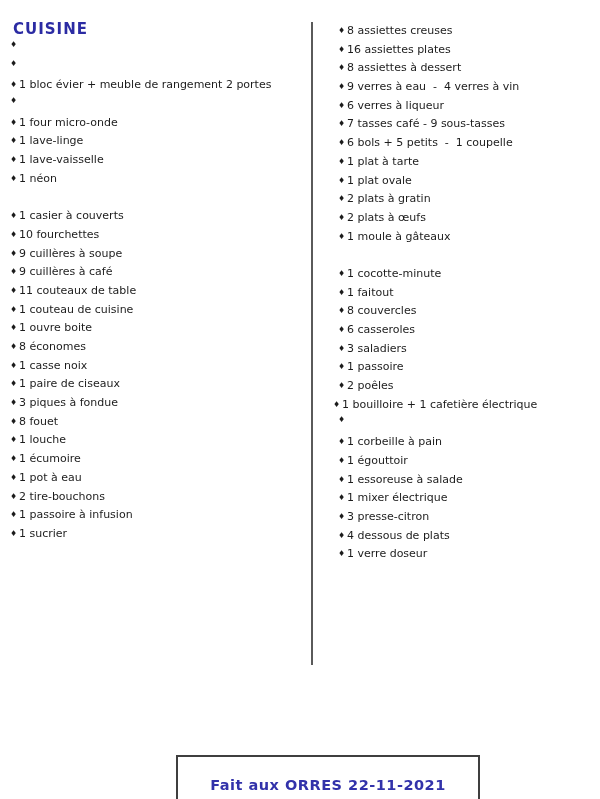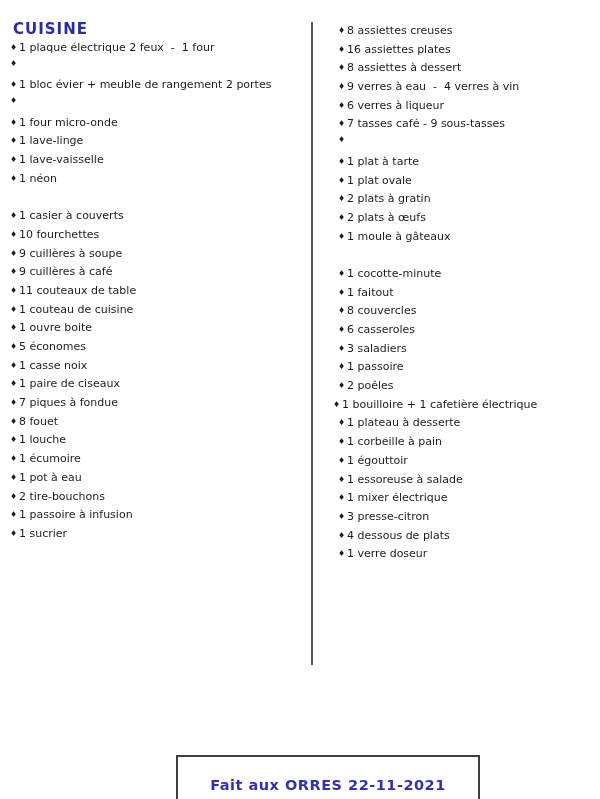--- a/index.html
+++ b/index.html
@@ -88,21 +88,20 @@
 </head>
 <body>
 
 <div class="page">
 
   <h1 class="title">CUISINE</h1>
 
   <div class="col col-left" id="col-left">
       <div class="row">
         <span class="bullet">♦</span>
-        <span class="item-text">1 plaque électrique 2 feux &nbsp;-&nbsp; 1 four</span>
       </div>
       <div class="row">
         <span class="bullet">♦</span>
       </div>
       <div class="row">
         <span class="bullet">♦</span>
         <span class="item-text">1 bloc évier + meuble de rangement 2 portes</span>
       </div>
       <div class="row">
         <span class="bullet">♦</span>
@@ -147,33 +146,33 @@
       <div class="row">
         <span class="bullet">♦</span>
         <span class="item-text">1 couteau de cuisine</span>
       </div>
       <div class="row">
         <span class="bullet">♦</span>
         <span class="item-text">1 ouvre boite</span>
       </div>
       <div class="row">
         <span class="bullet">♦</span>
-        <span class="item-text">5 économes</span>
+        <span class="item-text">8 économes</span>
       </div>
       <div class="row">
         <span class="bullet">♦</span>
         <span class="item-text">1 casse noix</span>
       </div>
       <div class="row">
         <span class="bullet">♦</span>
         <span class="item-text">1 paire de ciseaux</span>
       </div>
       <div class="row">
         <span class="bullet">♦</span>
-        <span class="item-text">7 piques à fondue</span>
+        <span class="item-text">3 piques à fondue</span>
       </div>
       <div class="row">
         <span class="bullet">♦</span>
         <span class="item-text">8 fouet</span>
       </div>
       <div class="row">
         <span class="bullet">♦</span>
         <span class="item-text">1 louche</span>
       </div>
       <div class="row">
@@ -220,20 +219,21 @@
       <div class="row">
         <span class="bullet">♦</span>
         <span class="item-text">6 verres à liqueur</span>
       </div>
       <div class="row">
         <span class="bullet">♦</span>
         <span class="item-text">7 tasses café - 9 sous-tasses</span>
       </div>
       <div class="row">
         <span class="bullet">♦</span>
+        <span class="item-text">6 bols + 5 petits &nbsp;-&nbsp; 1 coupelle</span>
       </div>
       <div class="row">
         <span class="bullet">♦</span>
         <span class="item-text">1 plat à tarte</span>
       </div>
       <div class="row">
         <span class="bullet">♦</span>
         <span class="item-text">1 plat ovale</span>
       </div>
       <div class="row">
@@ -276,21 +276,20 @@
       <div class="row">
         <span class="bullet">♦</span>
         <span class="item-text">2 poêles</span>
       </div>
       <div class="row flush">
         <span class="bullet">♦</span>
         <span class="item-text">1 bouilloire + 1 cafetière électrique</span>
       </div>
       <div class="row">
         <span class="bullet">♦</span>
-        <span class="item-text">1 plateau à desserte</span>
       </div>
       <div class="row">
         <span class="bullet">♦</span>
         <span class="item-text">1 corbeille à pain</span>
       </div>
       <div class="row">
         <span class="bullet">♦</span>
         <span class="item-text">1 égouttoir</span>
       </div>
       <div class="row">

